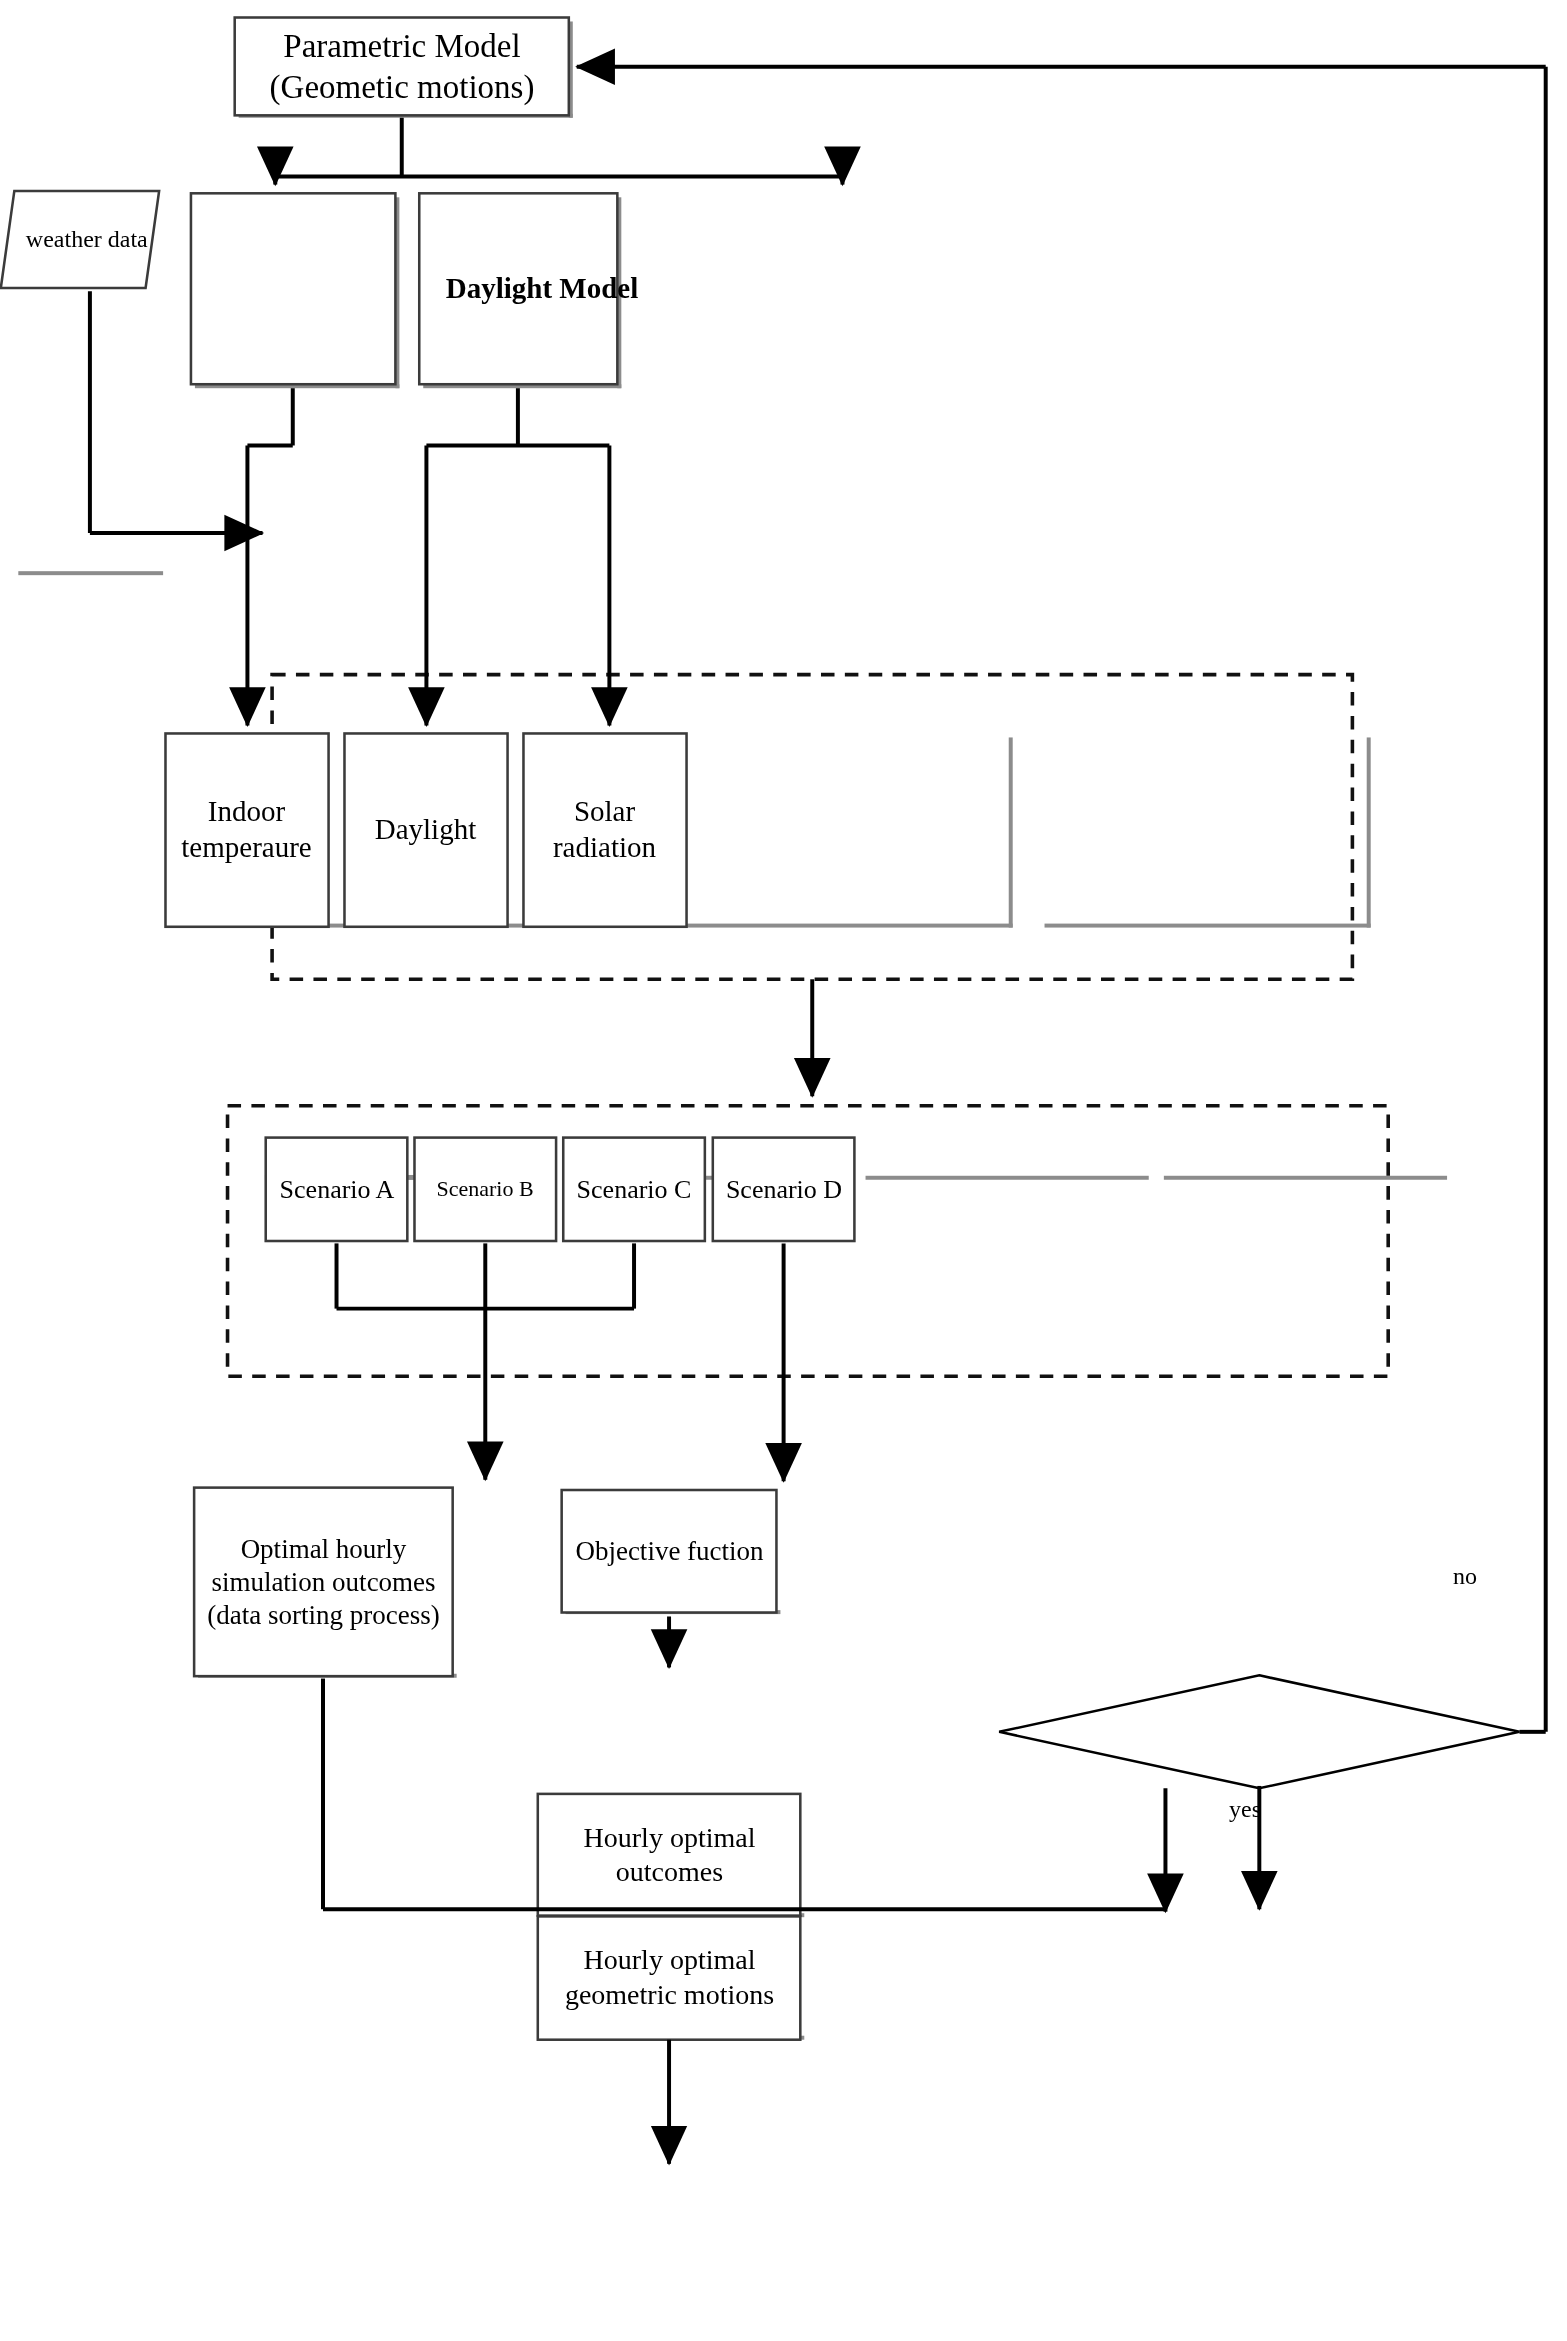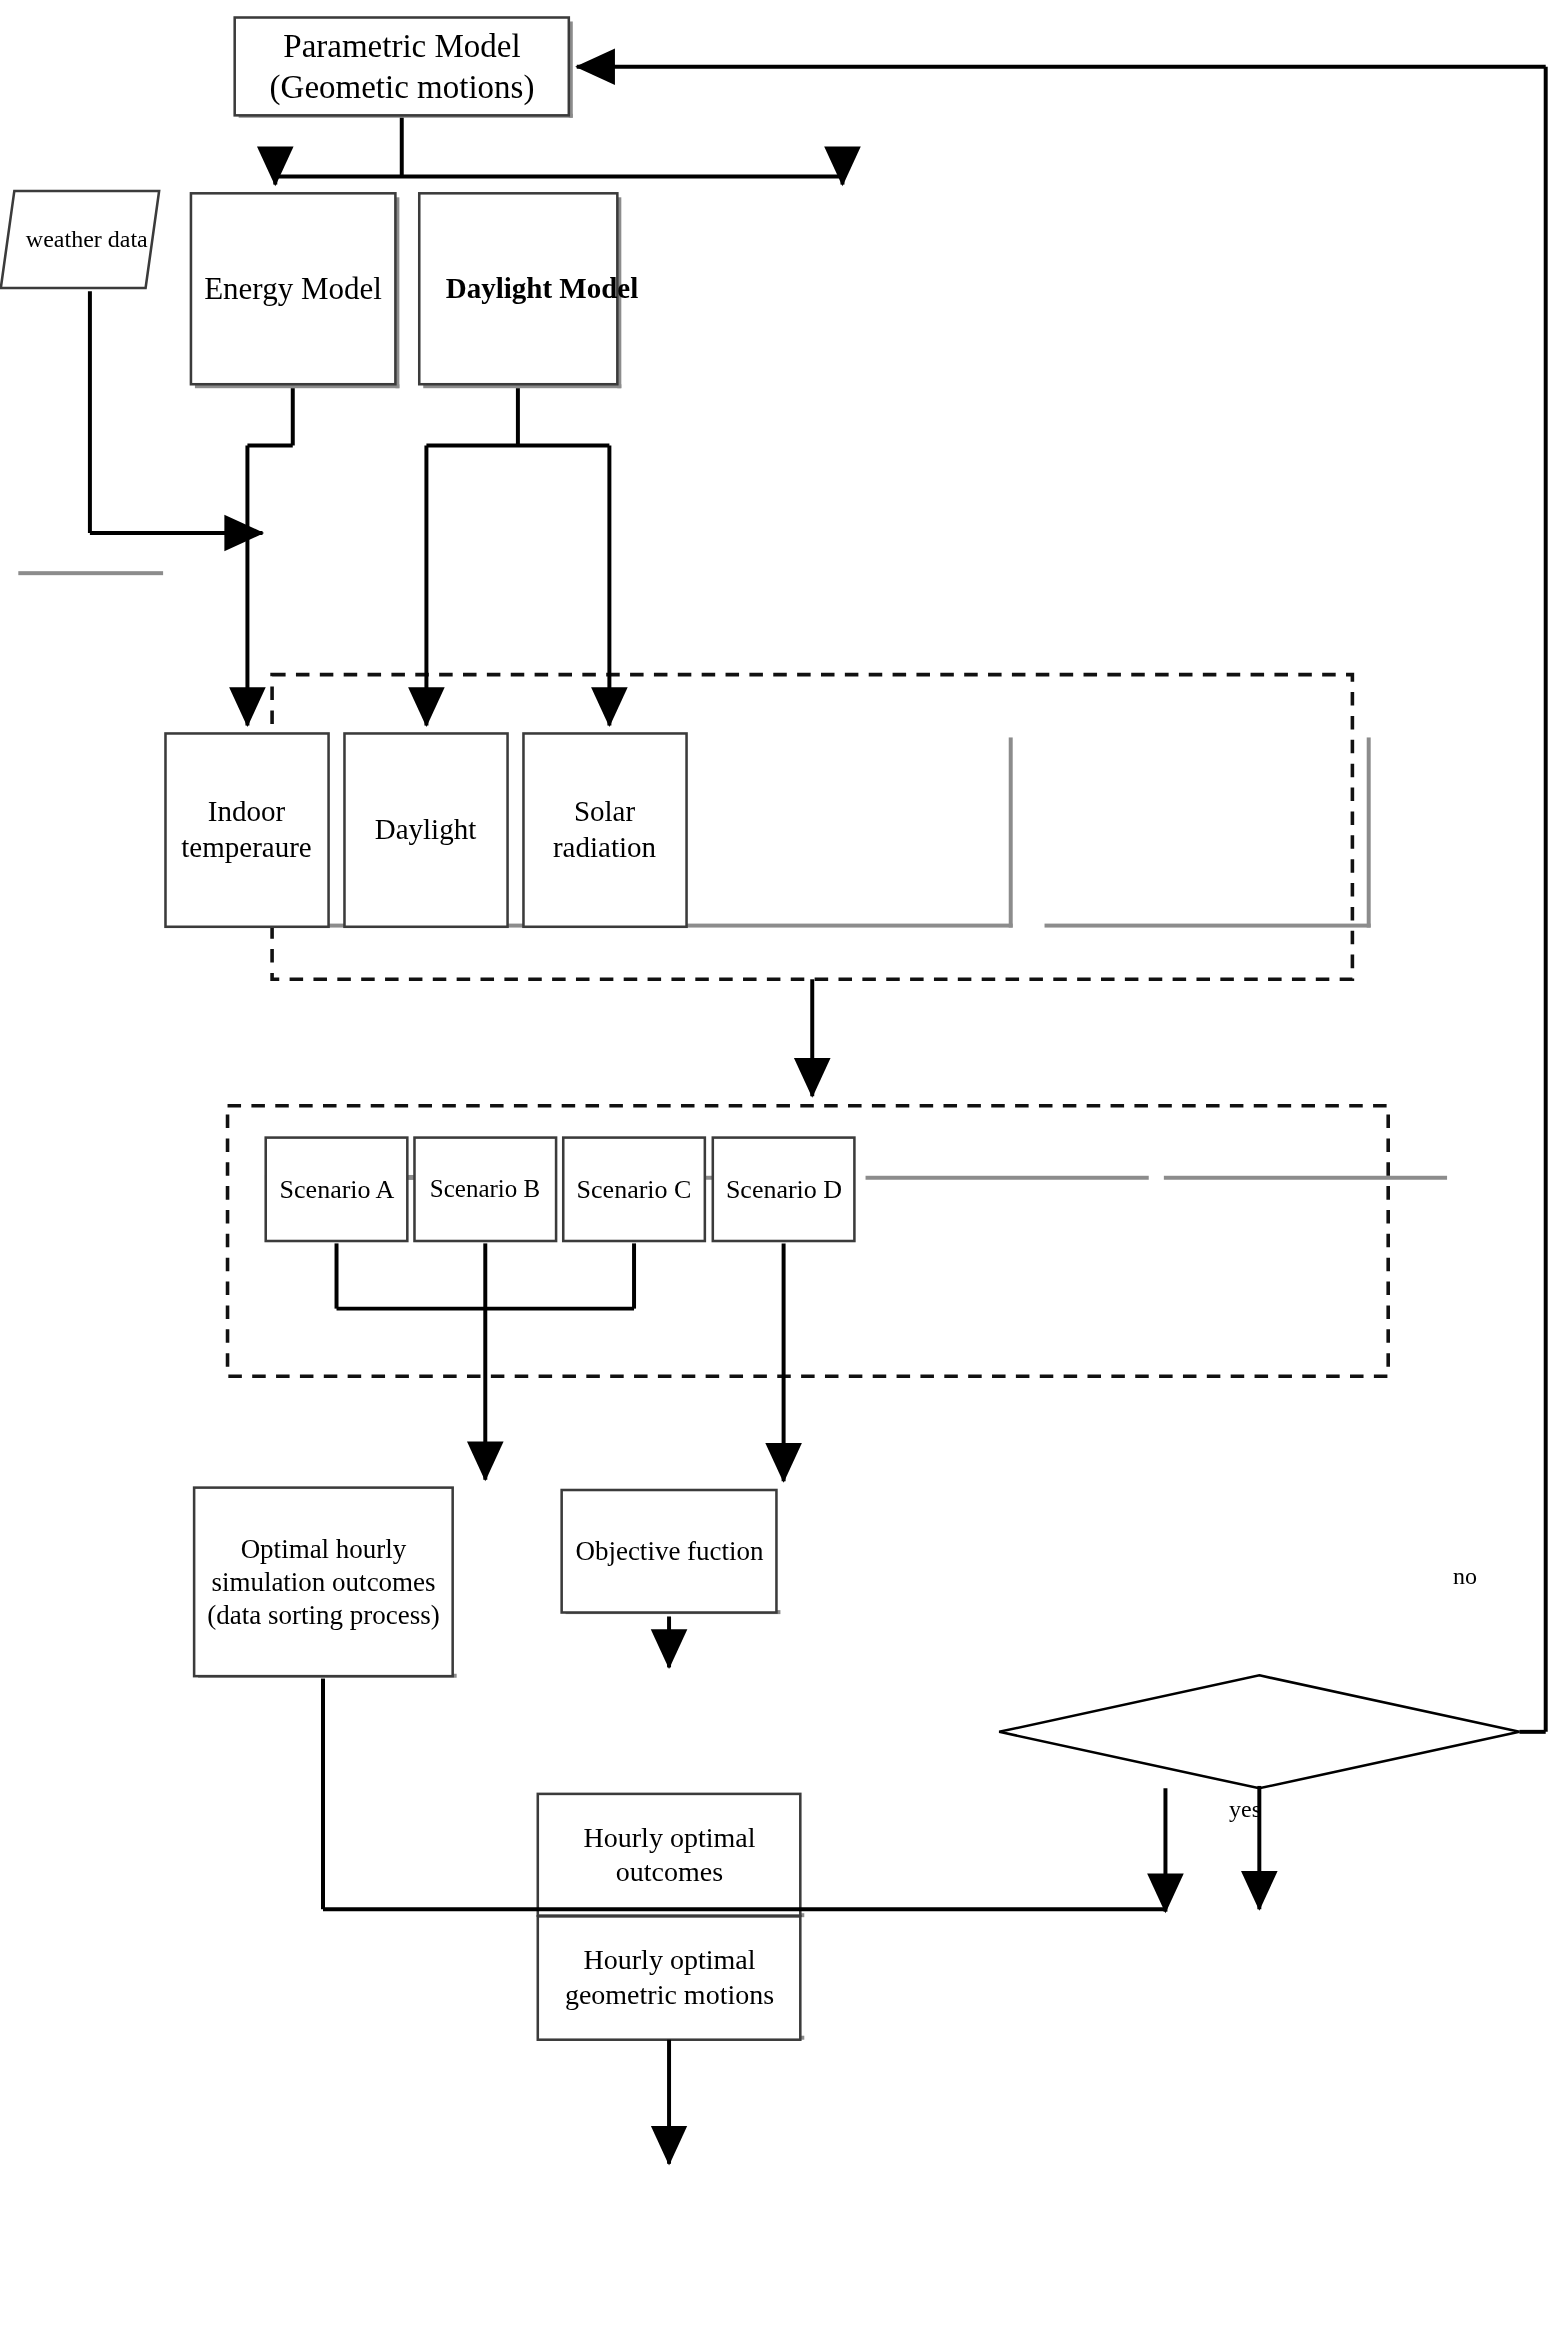--- a/index.html
+++ b/index.html
@@ -125,35 +125,34 @@
 
       <path d="M841,2564 L841,2720" marker-end="url(#ah)"></path>
     </g>
   </svg>
 
   <div class="nodeText" style="left:235px;top:17.5px;width:334px;height:98px;font-size:33px;">Parametric Model
 (Geometic motions)</div>
 
   <div class="nodeText" style="left:14.3px;top:191px;width:145px;height:97px;font-size:24px;">weather data</div>
 
-  <div class="nodeText" style="left:191px;top:193px;width:204px;height:191px;font-size:31px;">Energy Model</div>
 
   <div class="nodeText" style="left:443px;top:193px;width:198px;height:191px;font-size:29px;font-weight:bold;">Daylight Model</div>
 
   <div class="nodeText" style="left:344px;top:733px;width:163px;height:193px;font-size:29px;">Daylight</div>
 
   <div class="nodeText" style="left:165px;top:733px;width:163px;height:193px;font-size:29px;">Indoor
 temperaure</div>
 
   <div class="nodeText" style="left:523px;top:733px;width:163px;height:193px;font-size:29px;">Solar
 radiation</div>
 
   <div class="nodeText" style="left:266px;top:1138px;width:142px;height:103px;font-size:26px;">Scenario A</div>
 
-  <div class="nodeText" style="left:414px;top:1138px;width:142px;height:103px;font-size:25px;text-align:right;">Scenario B</div>
+  <div class="nodeText" style="left:414px;top:1138px;width:142px;height:103px;font-size:22px;text-align:right;">Scenario B</div>
 
   <div class="nodeText" style="left:563px;top:1138px;width:142px;height:103px;font-size:26px;">Scenario C</div>
 
   <div class="nodeText" style="left:713px;top:1138px;width:142px;height:103px;font-size:26px;">Scenario D</div>
 
   <div class="nodeText" style="left:194px;top:1488px;width:259px;height:189px;font-size:27px;">Optimal hourly
 simulation outcomes
 (data sorting process)</div>
 
   <div class="nodeText" style="left:562px;top:1490px;width:215px;height:123px;font-size:27px;">Objective fuction</div>

